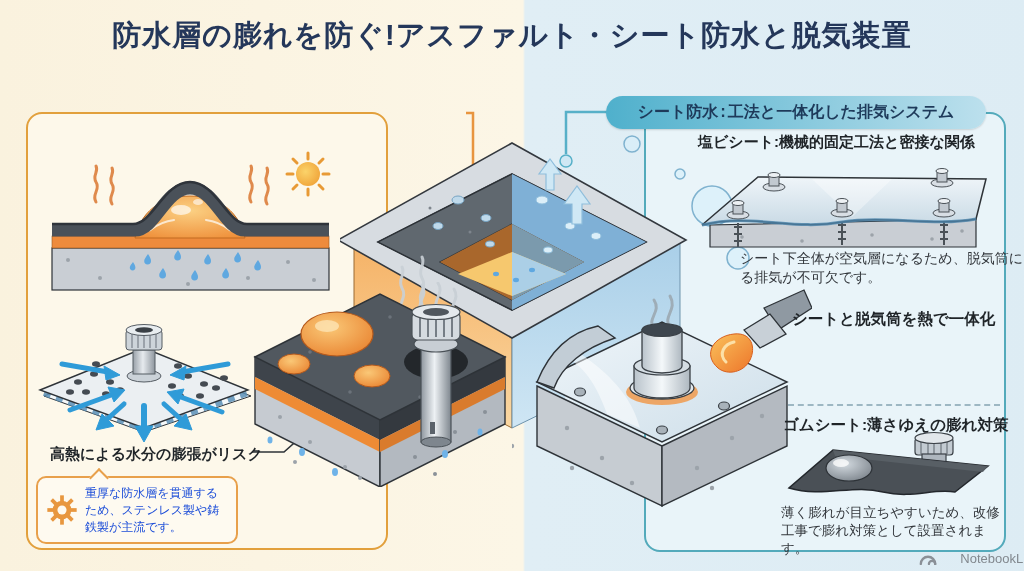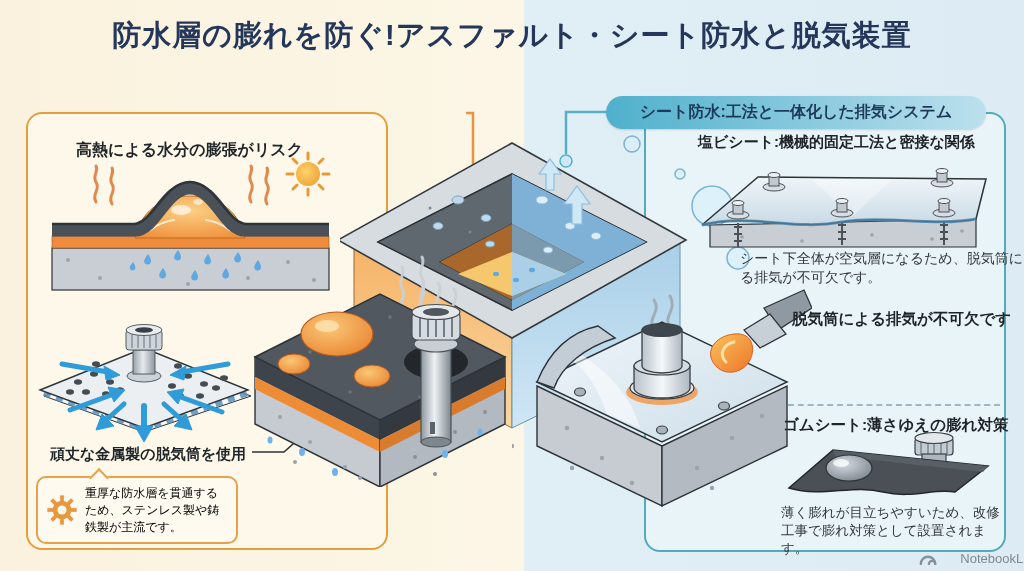--- a/index.html
+++ b/index.html
@@ -5,31 +5,31 @@
   html,body{margin:0;padding:0;}
   body{font-family:"Liberation Sans","DejaVu Sans",sans-serif;}
   #canvas{position:relative;width:1024px;height:571px;overflow:hidden;
     background:linear-gradient(90deg,#FAF2DE 0%,#FCF6E6 49.9%,#E0EEF5 50.1%,#DDECF4 100%);padding-left:24px;}
   .abs{position:absolute;}
   .txt{position:absolute;color:#2A2E33;line-height:1.35;}
   .title{left:0;top:16px;width:1024px;text-align:center;font-size:29px;font-weight:bold;color:#24375A;letter-spacing:1px;}
   .pill{position:absolute;height:33px;border-radius:17px;display:flex;align-items:center;justify-content:center;
     font-weight:bold;font-size:16px;box-shadow:0 1px 2px rgba(0,0,0,.15);}
   .pill-left{left:38px;top:96px;width:432px;background:linear-gradient(90deg,#EF9140,#F7C96F);color:#722A12;}
-  .pill-right{left:606px;top:96px;width:380px;background:linear-gradient(90deg,#4FB0CC,#BCE0ED);color:#1E3A5A;}
+  .pill-right{left:606px;top:96px;width:380px;background:linear-gradient(90deg,#4FB0CC,#BCE0ED);color:#1E3A5A;font-family:Liberation Mono, monospace;}
   .panel{position:absolute;border-radius:16px;}
   .panel-left{left:26px;top:112px;width:358px;height:434px;border:2px solid #E2A03C;background:#FDF8EA;}
   .panel-right{left:644px;top:112px;width:358px;height:436px;border:2px solid #53AABB;background:#E9F4F9;}
   .h-small{font-weight:bold;font-size:15px;color:#1F2428;}
   .body-small{font-size:13.5px;color:#33373C;}
   .note-box{position:absolute;left:36px;top:476px;width:202px;min-height:64px;background:#FEFAF0;
     border:2px solid #E8A04B;border-radius:10px;display:flex;gap:7px;padding:7px 8px;box-sizing:border-box;align-items:center;}
   .note-box .notch{position:absolute;top:-7px;left:54px;width:12px;height:12px;background:#FEFAF0;
     border-left:2px solid #E8A04B;border-top:2px solid #E8A04B;transform:rotate(45deg);}
-  .note-text{font-size:12px;line-height:1.4;color:#000000;}
+  .note-text{font-size:12px;line-height:1.4;color:#1d4ed8;}
   .divider-dashed{position:absolute;left:788px;top:404px;width:212px;border-top:2px dashed #9DB7C3;}
   .footer{position:absolute;right:14px;bottom:5px;display:flex;align-items:center;gap:23px;color:#82888E;font-size:13px;font-weight:normal;}
   .z1{z-index:1}.z2{z-index:2}.z3{z-index:3}.z4{z-index:4}.z5{z-index:5}
   svg{display:block;}
 </style>
 </head>
 <body>
 
 <div id="canvas">
 
@@ -122,21 +122,20 @@
         <circle cx="398" cy="130" r="11"></circle>
       <circle cx="340" cy="46" r="5"></circle>
     </g>
 
     <g stroke="#C9D0D6" stroke-width="3" fill="none" stroke-linecap="round" opacity="0.9">
       <path d="M62,186 c-6,-10 6,-16 0,-26 c-5,-9 4,-13 0,-21"></path>
       <path d="M82,176 c-6,-10 6,-16 0,-26 c-5,-9 4,-13 0,-21"></path>
     </g>
   </svg>
 
-  <div class="txt h-small z5" style="left:76px;top:139px;font-size:16px;">高熱による水分の膨張がリスク</div>
 
   <svg class="abs z3" style="left:38px;top:150px;" width="305" height="150" viewBox="0 0 305 150">
     <defs>
       <radialGradient id="domeGrad" cx="0.5" cy="0.35" r="0.8">
         <stop offset="0" stop-color="#FBD083"></stop>
           <stop offset="1" stop-color="#EE8B35"></stop>
       </radialGradient>
       <radialGradient id="sunGrad" cx="0.4" cy="0.4" r="0.8">
         <stop offset="0" stop-color="#FBD36A"></stop>
           <stop offset="1" stop-color="#EE9B30"></stop>
@@ -248,21 +247,21 @@
           <line x1="112" y1="14" x2="112" y2="30"></line>
           <line x1="118" y1="14" x2="118" y2="30"></line>
           <line x1="124" y1="14" x2="124" y2="30"></line>
           <line x1="130" y1="14" x2="130" y2="30"></line>
         </g>
       <ellipse cx="118" cy="12" rx="18" ry="5.5" fill="#E8EDF0" stroke="#555C63" stroke-width="1"></ellipse>
       <ellipse cx="118" cy="12" rx="9" ry="2.8" fill="#3A4046"></ellipse>
     </g>
   </svg>
 
-  <div class="txt h-small z5" style="left:50px;top:444px;font-size:15px;">頑丈な金属製の脱気筒を使用</div>
+  <div class="txt h-small z5" style="left:50px;top:444px;font-size:15px;">高熱による水分の膨張がリスク</div>
 
   <div class="note-box z5">
     <div class="notch"></div>
     <svg width="32" height="32" viewBox="0 0 24 24" style="flex:0 0 auto;">
       <g fill="#E8973F">
         <rect x="10.6" y="1" width="2.8" height="5"></rect>
         <rect x="10.6" y="1" width="2.8" height="5" transform="rotate(45 12 12)"></rect>
         <rect x="10.6" y="1" width="2.8" height="5" transform="rotate(90 12 12)"></rect>
         <rect x="10.6" y="1" width="2.8" height="5" transform="rotate(135 12 12)"></rect>
         <rect x="10.6" y="1" width="2.8" height="5" transform="rotate(180 12 12)"></rect>
@@ -475,21 +474,21 @@
     </g>
 
     <g>
       <polygon points="252,20 292,2 300,20 266,42" fill="#8F99A2" stroke="#2E3338" stroke-width="1.3"></polygon>
       <polygon points="232,42 258,26 274,46 248,60" fill="#C8D0D7" stroke="#2E3338" stroke-width="1.3"></polygon>
       <path d="M206,80 C190,66 202,48 222,46 C240,44 244,60 238,72 C232,84 216,88 206,80 Z" fill="url(#flameG)" stroke="#D85F1E" stroke-width="1"></path>
       <path d="M214,74 C206,66 212,56 222,54" fill="none" stroke="#FCE0A8" stroke-width="3" stroke-linecap="round"></path>
     </g>
   </svg>
 
-  <div class="txt h-small z5" style="left:792px;top:309px;font-size:15.5px;">脱気筒による排気が不可欠です</div>
+  <div class="txt h-small z5" style="left:792px;top:309px;font-size:15.5px;">シートと脱気筒を熱で一体化</div>
 
   <div class="divider-dashed z5"></div>
 
   <div class="txt h-small z5" style="left:783px;top:415px;font-size:15.5px;">ゴムシート:薄さゆえの膨れ対策</div>
 
   <svg class="abs z3" style="left:783px;top:430px;" width="212" height="82" viewBox="0 0 212 82">
     <defs>
       <radialGradient id="bulgeG" cx="0.4" cy="0.35" r="0.85">
         <stop offset="0" stop-color="#D4DBE1"></stop>
           <stop offset="1" stop-color="#6E767E"></stop>

